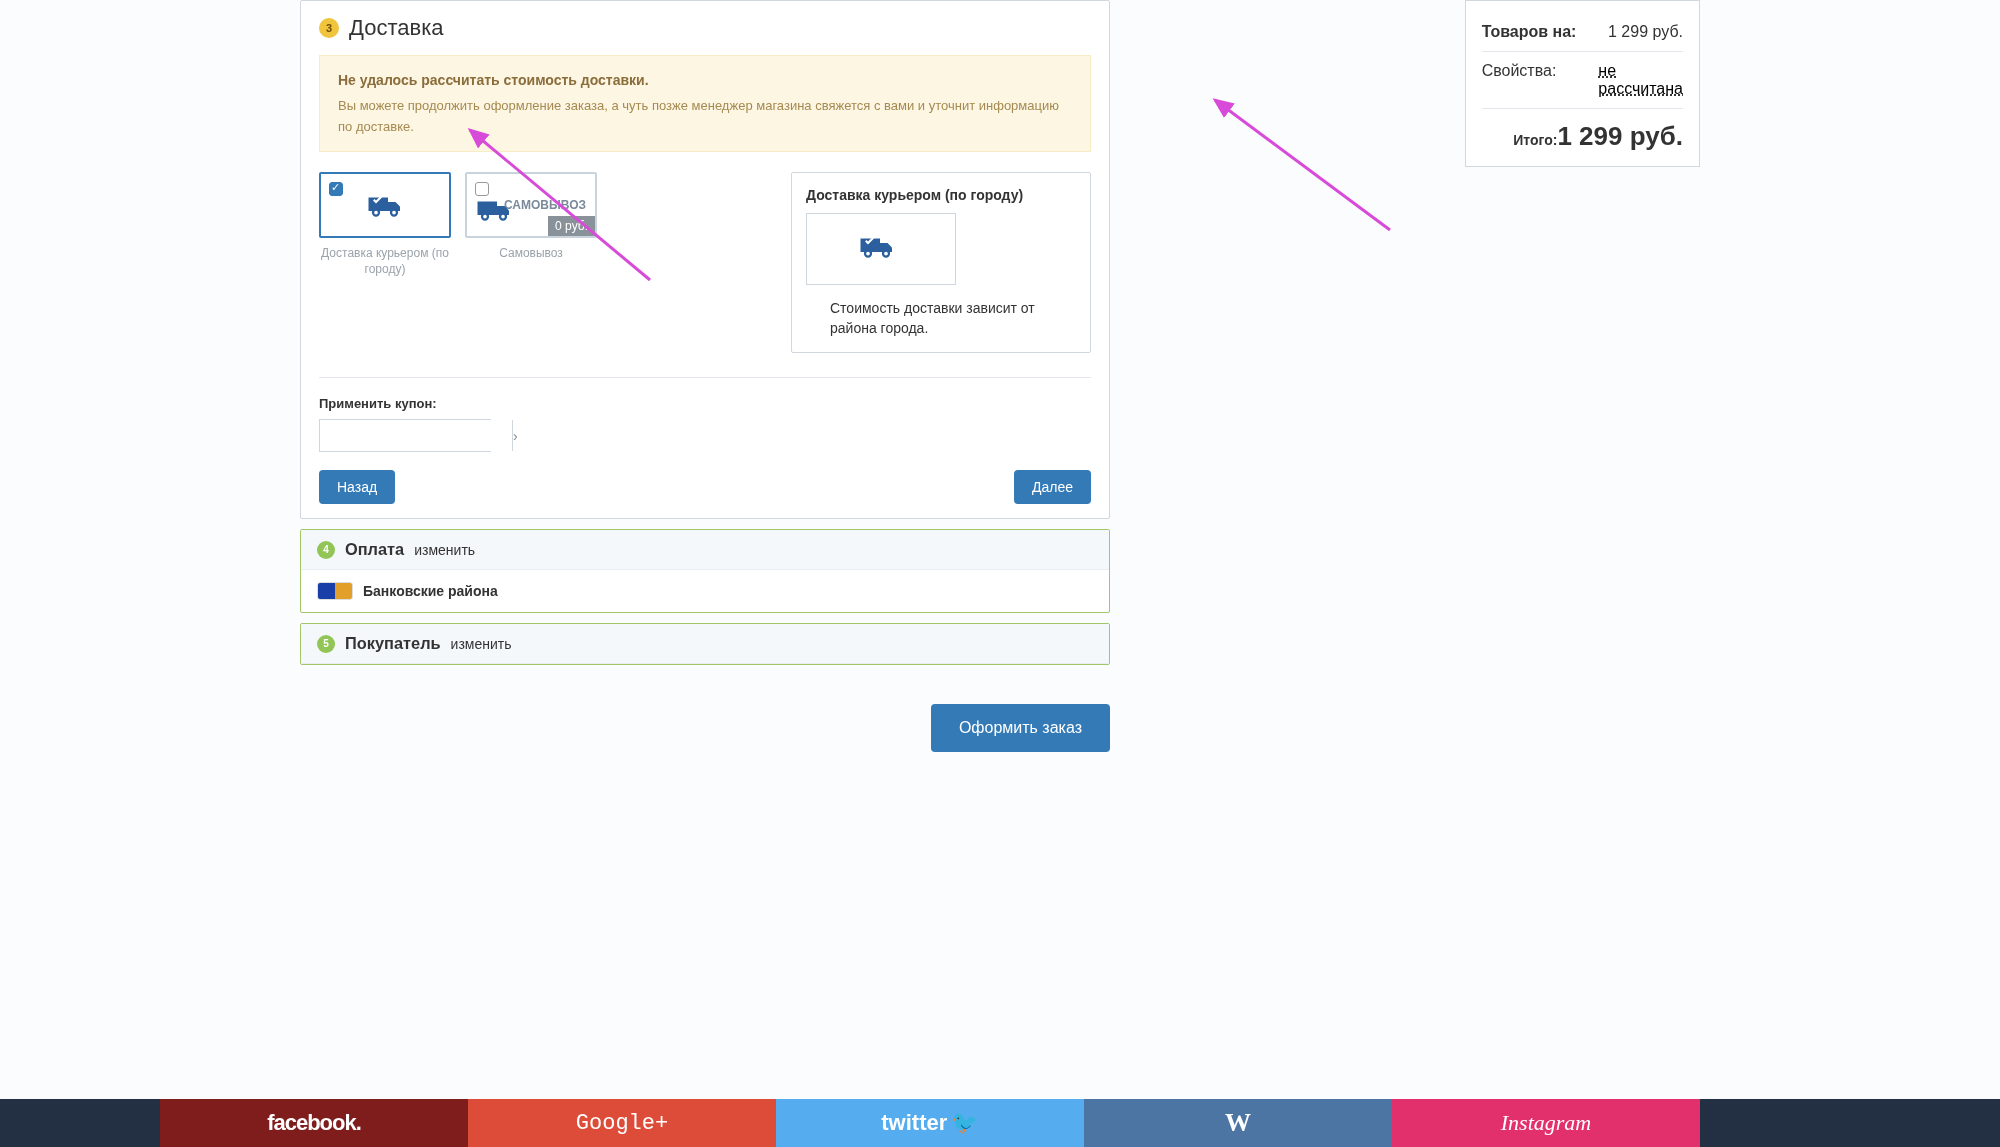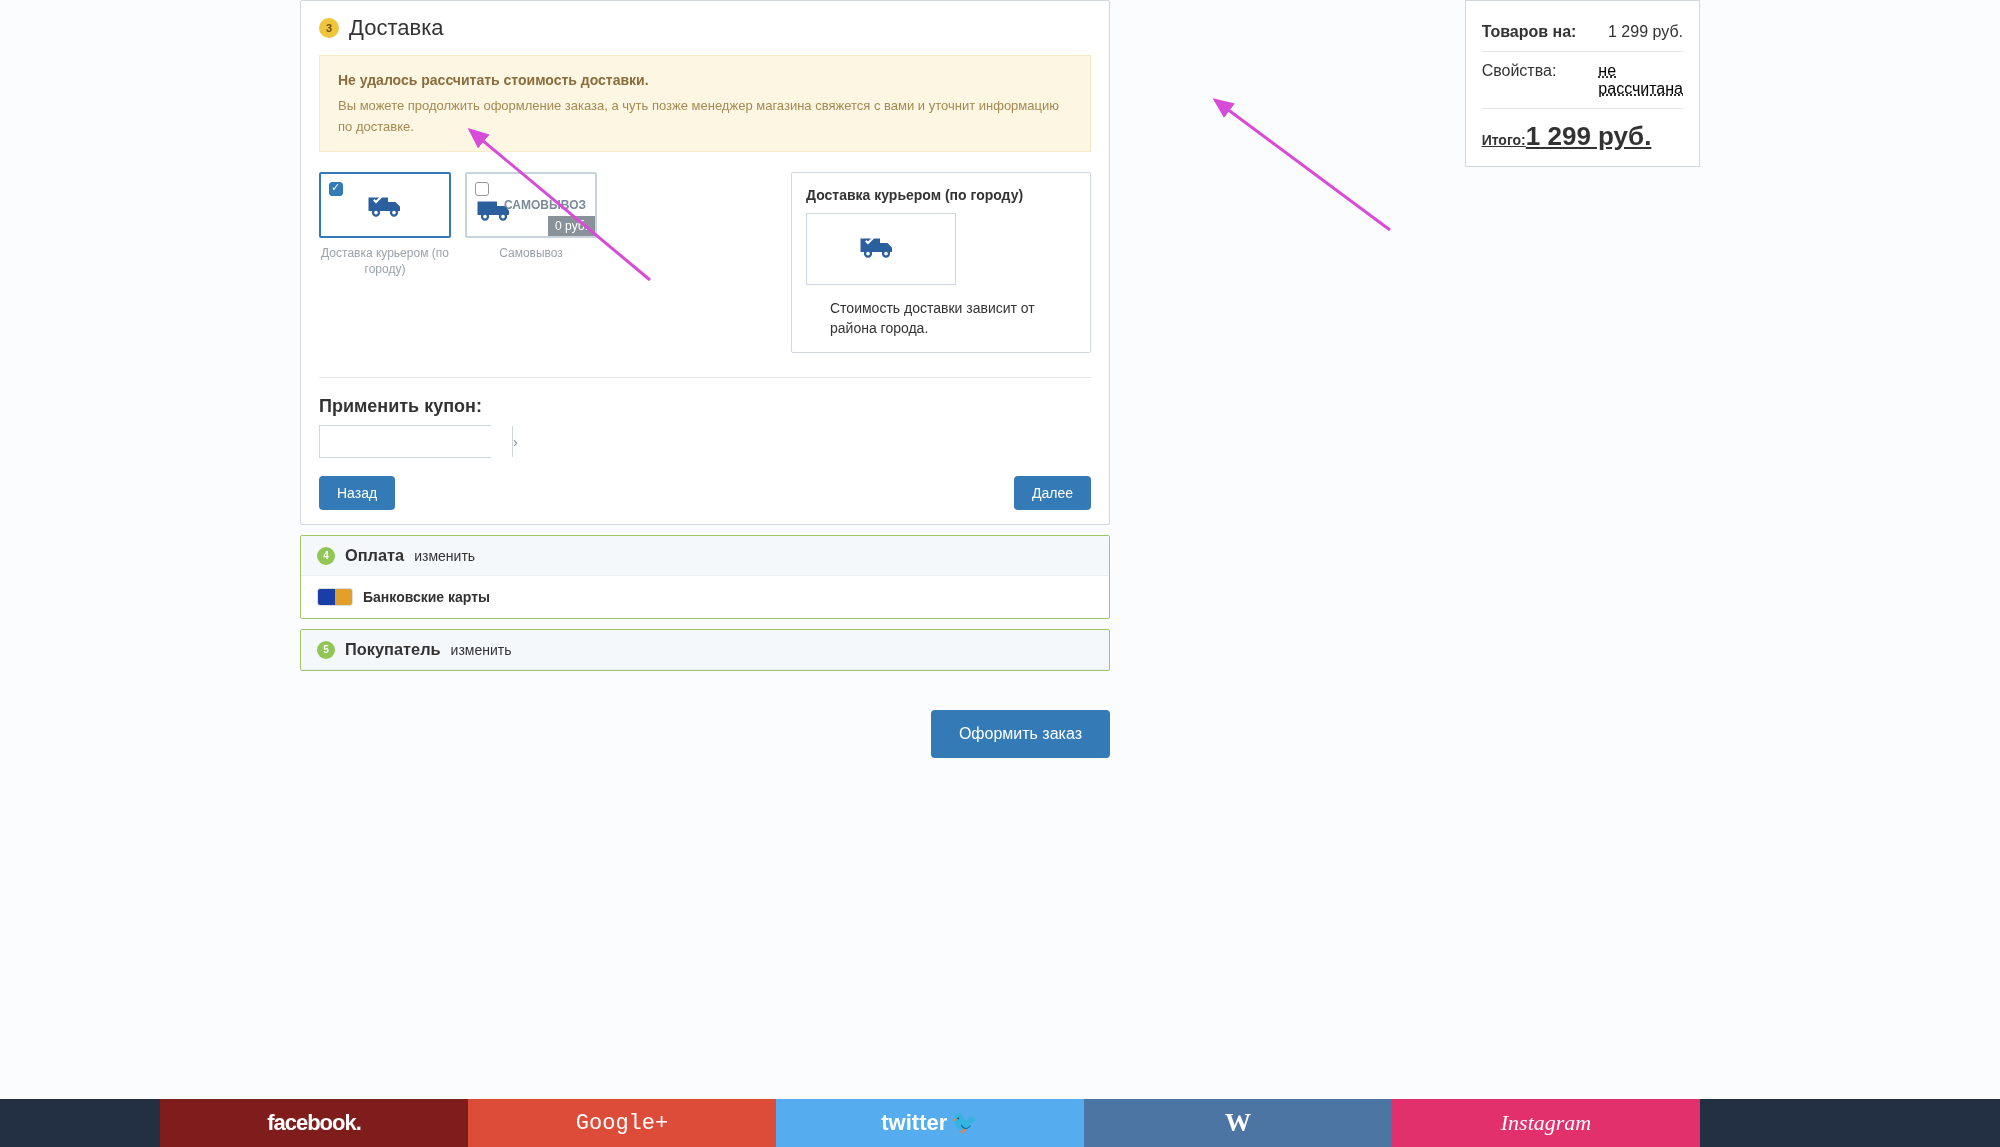--- a/index.html
+++ b/index.html
@@ -34,21 +34,21 @@
 .truck svg{width:36px;height:24px;}
 
 .ship-detail{width:300px;border:1px solid #d0d7de;border-radius:2px;padding:14px;margin-left:auto;}
 .ship-detail h4{font-size:14px;font-weight:bold;margin-bottom:10px;}
 .ship-detail .imgbox{border:1px solid #cfd6de;width:150px;height:72px;display:flex;align-items:center;justify-content:center;margin-bottom:14px;}
 .ship-detail p{font-size:14px;color:#333;line-height:1.4;margin-left:24px;}
 
 .sep{border-top:1px solid #e3e7eb;margin:0 18px 18px;}
 
 .coupon{padding:0 18px 18px;}
-.coupon label{font-weight:bold;font-size:18px;display:block;margin-bottom:8px;}
+.coupon label{font-weight:bold;font-size:13px;display:block;margin-bottom:8px;}
 .coupon-inp{display:flex;width:172px;border:1px solid #cfd6de;}
 .coupon-inp input{border:none;flex:1;padding:8px;font-size:13px;outline:none;}
 .coupon-inp button{border:none;border-left:1px solid #cfd6de;width:28px;background:#fff;cursor:pointer;color:#888;font-size:14px;}
 
 .btns{display:flex;justify-content:space-between;padding:0 18px 14px;}
 .btn{background:#337ab7;color:#fff;border:none;border-radius:4px;padding:9px 18px;font-size:14px;cursor:pointer;}
 
 
 .sub{border:1px solid #a2c768;border-radius:2px;margin-bottom:10px;background:#fff;}
 .sub-hd{background:#f5f8fb;border-bottom:1px solid #e8eef4;padding:10px 16px;display:flex;align-items:center;gap:10px;}
@@ -58,21 +58,21 @@
 
 
 .submit-row{text-align:right;margin:18px 0 40px;}
 .btn-lg{background:#337ab7;color:#fff;border:none;border-radius:4px;padding:15px 28px;font-size:16px;cursor:pointer;margin-top:21px;}
 
 
 .summary{border:1px solid #d0d7de;background:#fff;padding:14px 16px;}
 .summary .line{display:flex;justify-content:space-between;padding:8px 0;font-size:16px;}
 .summary .sep2{border-top:1px solid #e3e7eb;margin:2px 0;}
 .summary .nc{color:#000000;text-decoration:underline;text-decoration-style:dotted;margin-left:42px;}
-.summary .total{display:flex;justify-content:flex-start;align-items:baseline;padding-top:10px;text-decoration:underline;}
+.summary .total{display:flex;justify-content:flex-end;align-items:baseline;padding-top:10px;}
 .summary .total b{font-size:14px;}
 .summary .total .val{font-size:26px;font-weight:bold;}
 
 
 .footer{position:fixed;bottom:0;left:0;right:0;display:flex;height:48px;}
 .footer .gap{width:160px;background:#233044;}
 .footer a{flex:1;display:flex;align-items:center;justify-content:center;color:#fff;font-size:22px;font-family:Arial;text-decoration:none;}
 .fb{background:#7f1d1d;}
 .gp{background:#dd4b39;}
 .tw{background:#55acee;}
@@ -170,21 +170,21 @@
    </div>
 
    <div class="sub">
     <div class="sub-hd">
       <span class="step">4</span>
       <h3>Оплата</h3>
       <span class="change">изменить</span>
     </div>
     <div class="sub-bd">
       <span class="cards"></span>
-      <span>Банковские карты</span>
+      <span>Банковские района</span>
     </div>
    </div>
 
    <div class="sub">
     <div class="sub-hd">
       <span class="step">5</span>
       <h3>Покупатель</h3>
       <span class="change">изменить</span>
     </div>
    </div>

